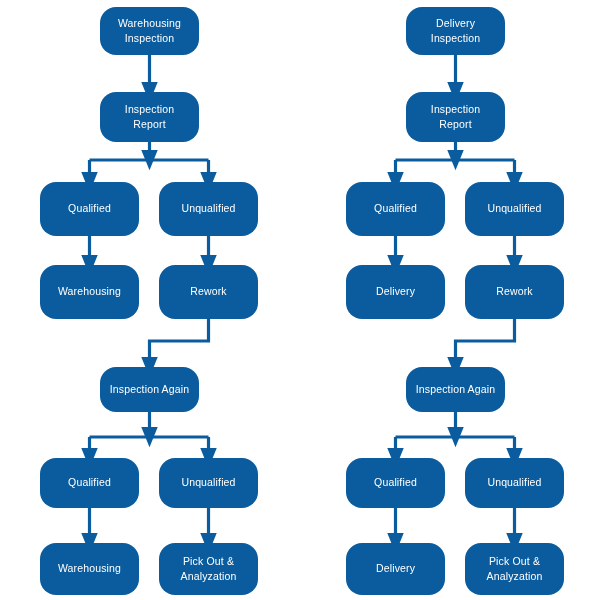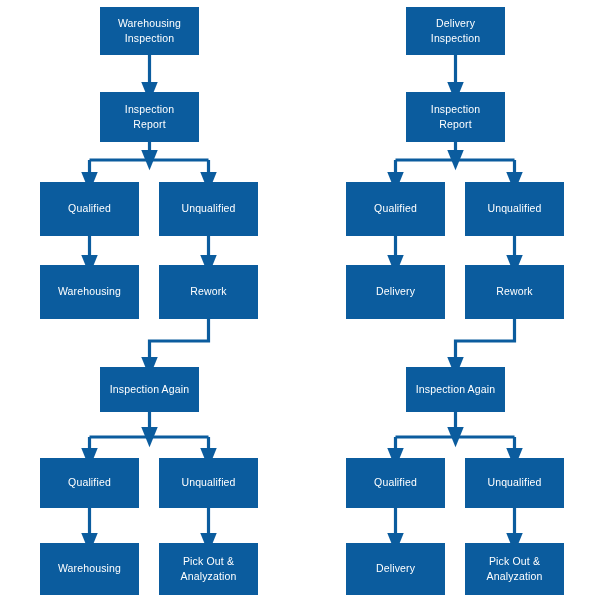--- a/index.html
+++ b/index.html
@@ -33,20 +33,21 @@
     display: flex;
     align-items: center;
     justify-content: center;
     text-align: center;
     color: #ffffff;
     font-family: "Liberation Sans", sans-serif;
     font-size: 10.5px;
     line-height: 1.45;
     letter-spacing: 0.15px;
     padding: 2px 4px;
+    border-radius: 16px;
     -webkit-font-smoothing: antialiased;
   }
   .node-label {
     display: block;
     white-space: pre-line;
     color: #ffffff;
   }
 </style>
 </head>
 <body>

